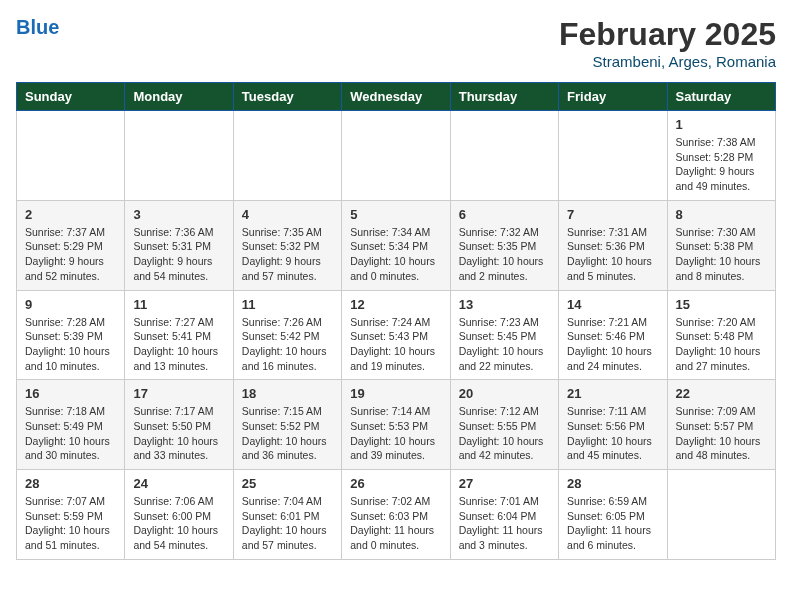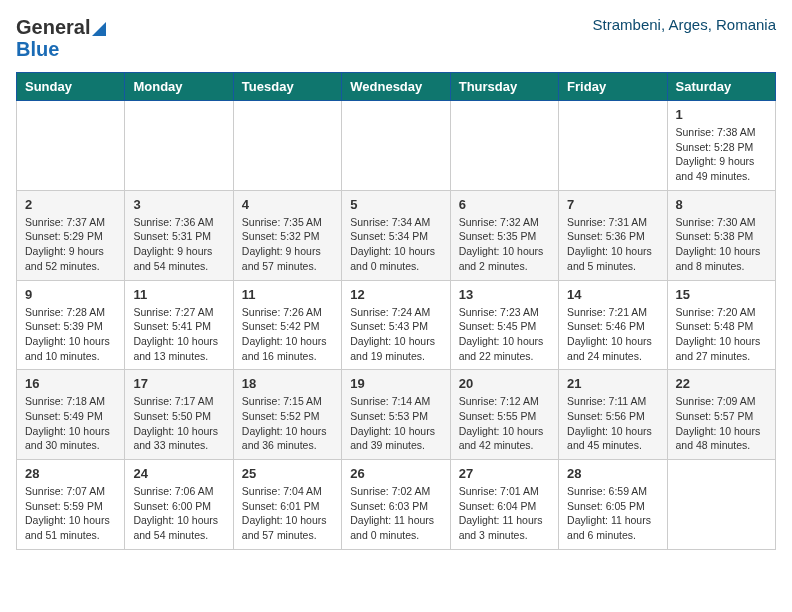--- a/index.html
+++ b/index.html
@@ -38,21 +38,21 @@
     .subtitle {
       font-size: 15px;
       color: #0c4a6e;
     }
     .calendar {
       width: 100%;
       border-collapse: collapse;
       border: 1px solid #ccc;
     }
     .calendar th {
-      background: #0f766e;
+      background: #14532d;
       color: #fff;
       font-size: 13px;
       padding: 6px 8px;
       text-align: left;
       font-weight: bold;
       border: 1px solid #1557a0;
     }
     .calendar td {
       border: 1px solid #ccc;
       vertical-align: top;
@@ -80,30 +80,25 @@
     .empty-cell {
       background: #fff !important;
     }
   </style>
 </head>
 <body>
 
 <div class="header-area">
   <div class="logo">
     <div>
-      <div style="display:flex;align-items:center;">
-        <span class="logo-text logo-general">General</span>
-        <svg width="14" height="18" viewBox="0 0 14 18" style="margin-left:2px;">
-          <polygon points="0,18 14,18 14,4" fill="#1a6bb5"></polygon>
-        </svg>
-      </div>
       <span class="logo-text logo-blue" style="display:block;">Blue</span>
     </div>
   </div>
   <div class="title-area">
+    <div class="month-title">February 2025</div>
     <div class="subtitle">Strambeni, Arges, Romania</div>
   </div>
 </div>
 
 <table class="calendar">
   <thead>
     <tr>
     <th>Sunday</th>
         <th>Monday</th>
         <th>Tuesday</th>

